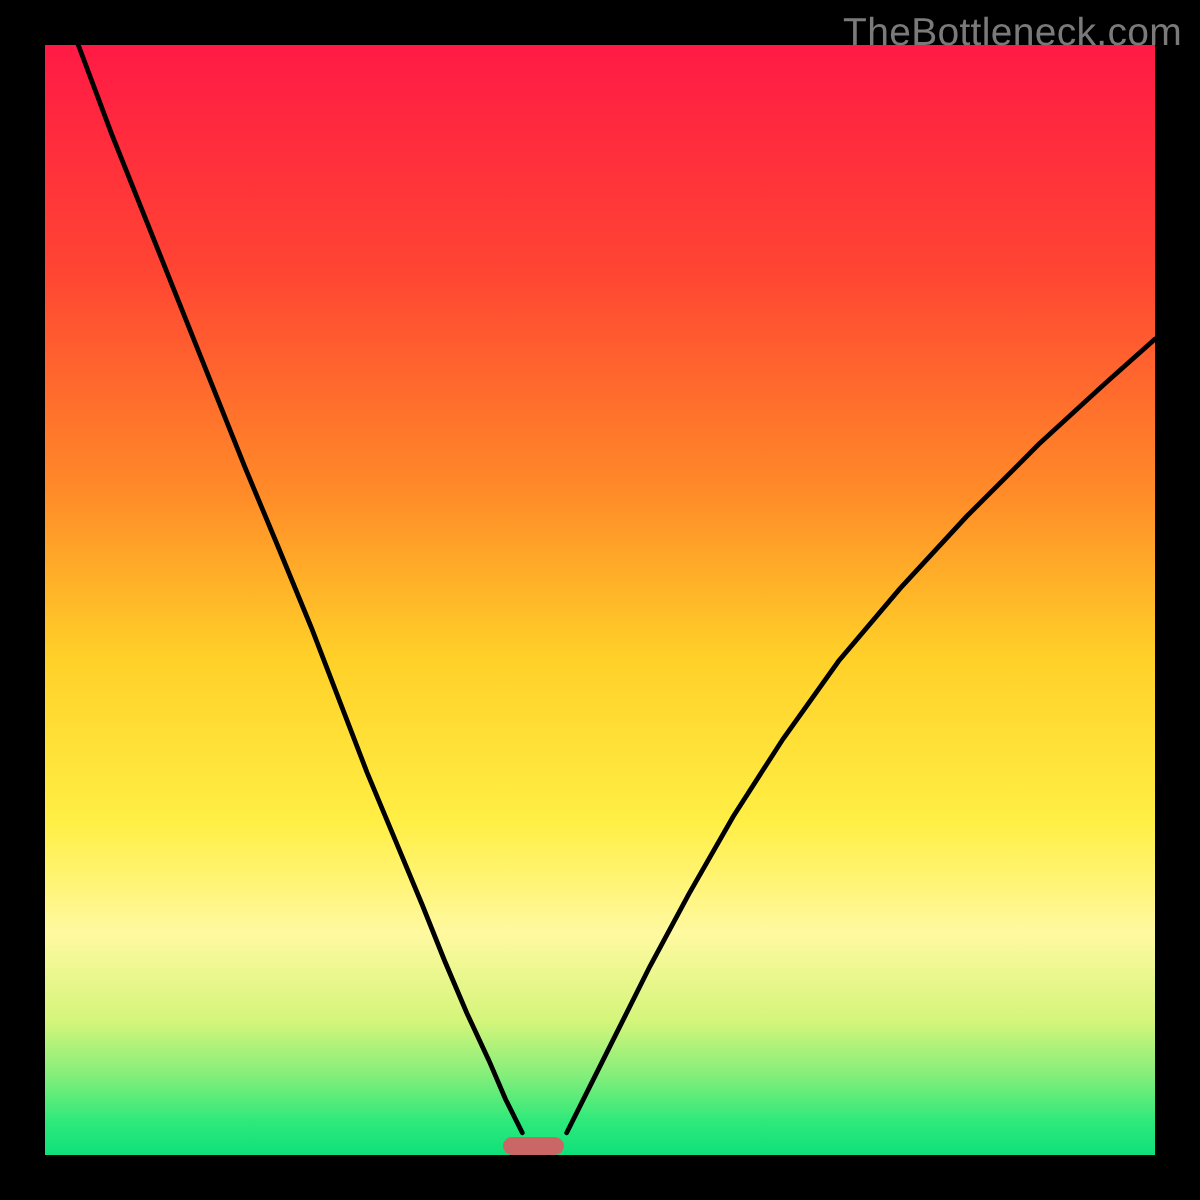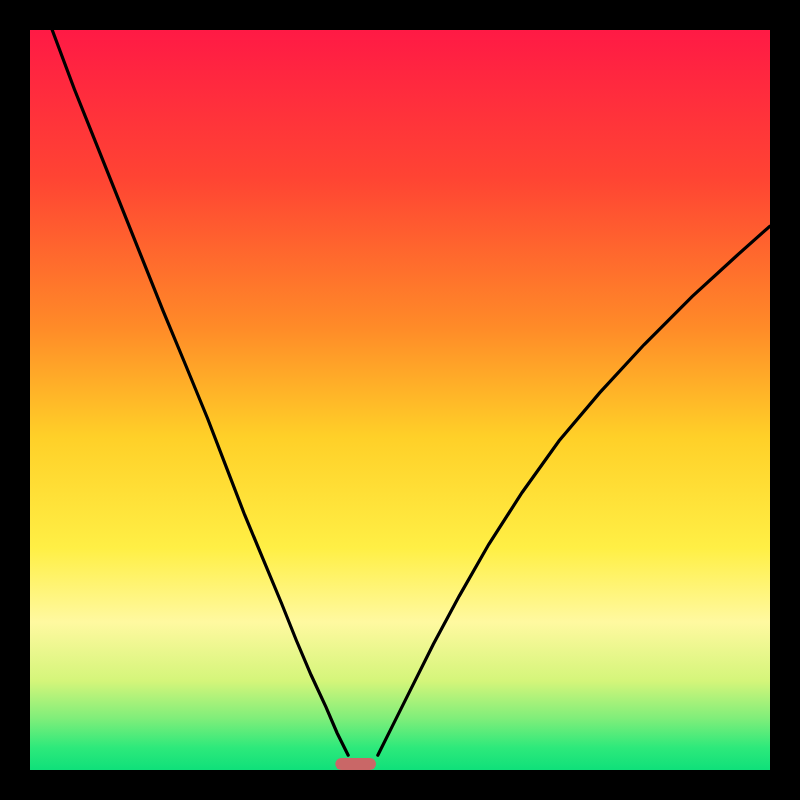--- a/index.html
+++ b/index.html
@@ -55,13 +55,14 @@
             <stop offset="97%" stop-color="#2de97b"></stop>
             <stop offset="100%" stop-color="#0fe07a"></stop>
           </linearGradient>
       </defs>
       <rect id="bg-rect" x="0" y="0" width="740" height="740" fill="url(#bg-grad)"></rect>
       <path id="left-curve" fill="none" stroke="#000" stroke-width="3.2" stroke-linecap="round" d="M22.2 0.0 L44.4 59.2 L66.6 114.7 L88.8 170.2 L111.0 225.7 L133.2 281.2 L155.4 334.5 L177.6 388.5 L196.1 436.6 L214.6 484.7 L233.1 529.1 L251.6 573.5 L266.4 610.5 L281.2 645.3 L296.0 677.1 L307.1 703.0 L318.2 725.2"></path>
       <path id="right-curve" fill="none" stroke="#000" stroke-width="3.2" stroke-linecap="round" d="M347.8 725.2 L362.6 695.6 L381.1 658.6 L403.3 614.2 L429.2 566.1 L458.8 514.3 L492.1 462.5 L529.1 410.7 L569.8 362.6 L614.2 314.5 L662.3 266.4 L706.7 225.7 L740.0 196.1"></path>
       <rect id="marker" x="305.3" y="728.0" width="40.7" height="12" rx="6" fill="#c96767"></rect>
     </svg>
   </div>
+  <div class="watermark">TheBottleneck.com</div>
 </div>
 
 </body></html>

